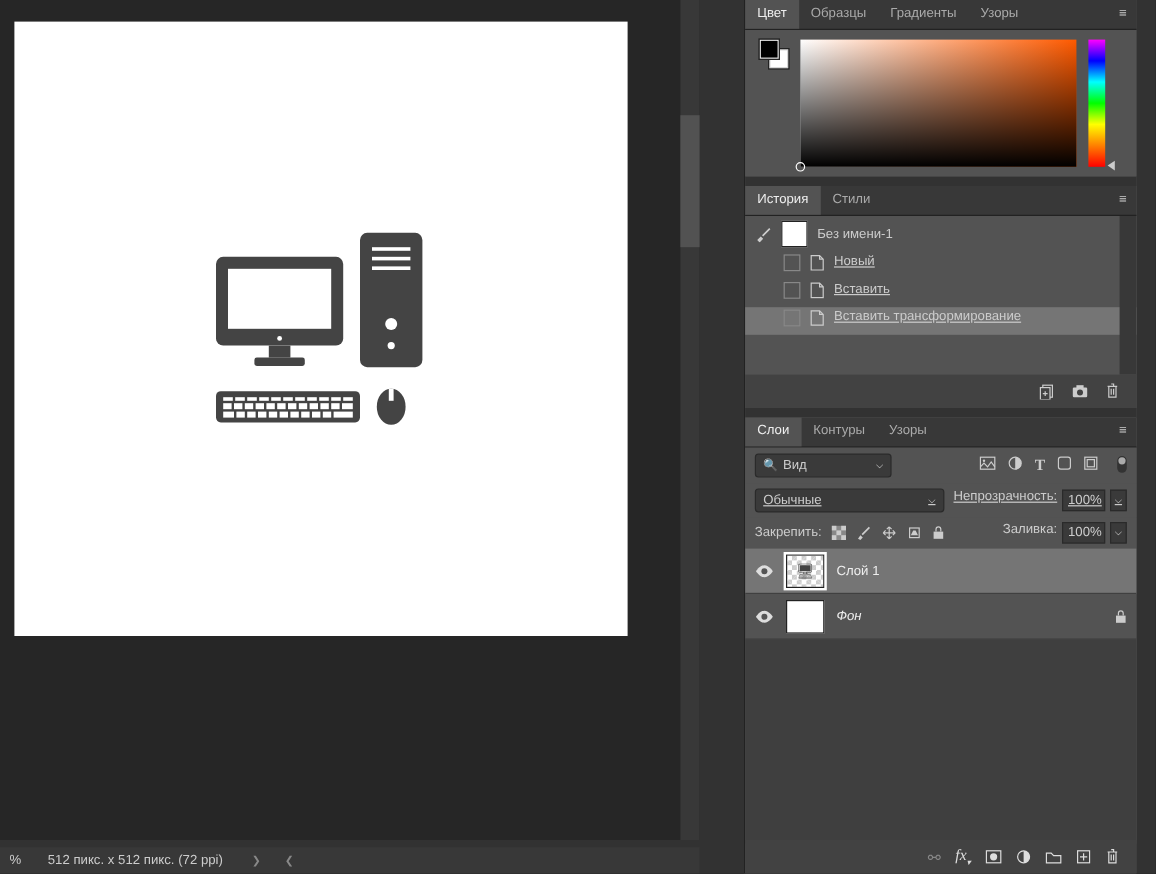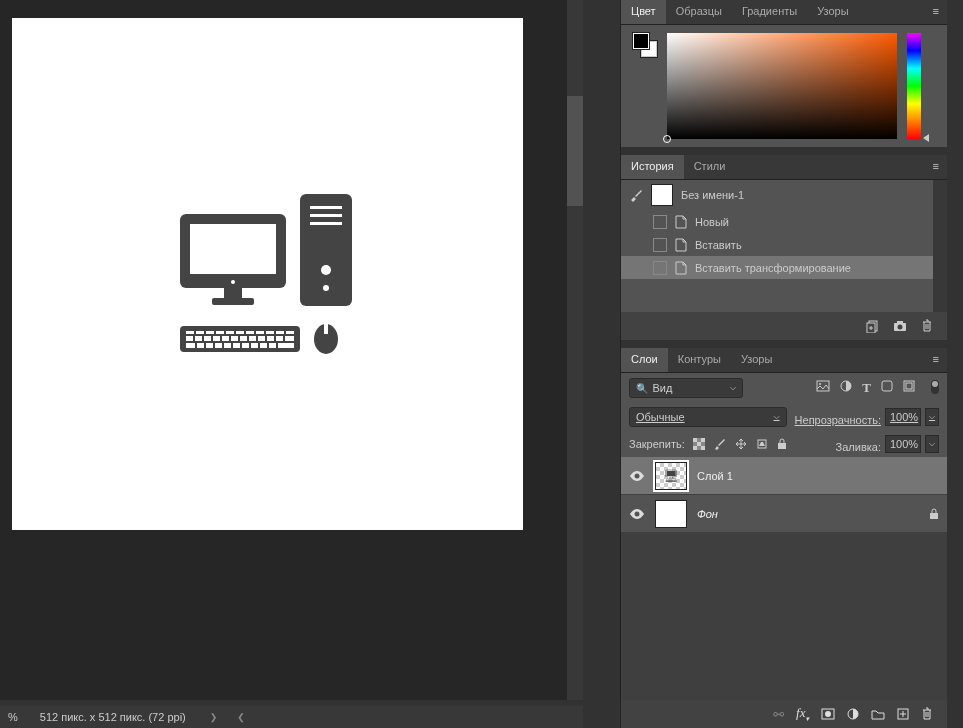--- a/index.html
+++ b/index.html
@@ -27,41 +27,41 @@
 .color-cursor { position: absolute; bottom: 0; left: 0; width: 8px; height: 8px; border: 1px solid #fff; border-radius: 50%; transform: translate(-50%, 50%); }
 .hue-strip { width: 14px; height: 106px; background: linear-gradient(to bottom, #ff00ff, #0000ff, #00ffff, #00ff00, #ffff00, #ff8000, #ff0000); position: relative; }
 .hue-arrow { position: absolute; right: -8px; bottom: -3px; width: 0; height: 0; border-top: 4px solid transparent; border-bottom: 4px solid transparent; border-right: 6px solid #ccc; }
 
 .history-panel { background: #535353; }
 .history-body { height: 132px; background: #535353; position: relative; }
 .history-scroll { position: absolute; right: 0; top: 0; width: 14px; height: 100%; background: #383838; }
 .history-doc { display: flex; align-items: center; padding: 4px 8px; gap: 8px; }
 .history-doc-thumb { width: 22px; height: 22px; background: #fff; border: 1px solid #222; }
 .history-brush-icon { color: #ccc; font-size: 14px; }
-.history-item { display: flex; align-items: center; padding: 2px 8px 2px 32px; gap: 8px; height: 23px; }
+.history-item { display: flex; align-items: flex-start; padding: 2px 8px 2px 32px; gap: 8px; height: 23px; text-decoration: underline; }
 .history-item.selected { background: #757575; }
 .history-item-box { width: 14px; height: 14px; border: 1px solid #888; }
 .history-item-icon { color: #ccc; display: flex; align-items: center; }
 .history-footer { display: flex; justify-content: flex-end; gap: 14px; padding: 6px 14px; background: #424242; height: 28px; align-items: center; }
 .history-footer .icon-btn { color: #ccc; cursor: pointer; }
 
 .layers-panel { background: #535353; }
 .layers-toolbar { display: flex; align-items: center; padding: 5px 8px; gap: 8px; background: #535353; }
 .search-box { display: flex; align-items: center; background: #3a3a3a; border: 1px solid #2a2a2a; border-radius: 3px; padding: 2px 6px; width: 114px; height: 20px; }
 .search-icon { color: #ccc; margin-right: 4px; font-size: 10px; }
 .search-text { color: #ccc; font-size: 11px; }
 .dropdown-arrow { margin-left: auto; color: #ccc; font-size: 8px; }
 .filter-icons { margin-left: auto; display: flex; gap: 10px; }
 .filter-icons span { color: #ccc; cursor: pointer; font-size: 13px; }
 .filter-toggle { width: 8px; height: 14px; background: #333; border-radius: 4px; margin-left: 6px; position: relative; }
 .filter-toggle::after { content: ''; position: absolute; top: 1px; left: 1px; width: 6px; height: 6px; background: #aaa; border-radius: 50%; }
 
 .layers-mode-row { display: flex; align-items: center; padding: 4px 8px; gap: 8px; background: #535353; text-decoration: underline; }
 .blend-select { flex: 1; background: #3a3a3a; border: 1px solid #2a2a2a; border-radius: 3px; padding: 3px 6px; color: #ccc; font-size: 11px; display: flex; justify-content: space-between; height: 20px; align-items: center; max-width: 172px; }
-.opacity-group { display: flex; align-items: flex-end; gap: 4px; margin-left: auto; }
+.opacity-group { display: flex; align-items: flex-start; gap: 4px; margin-left: auto; }
 .opacity-input { background: #3a3a3a; border: 1px solid #2a2a2a; padding: 2px 4px; color: #ccc; width: 36px; text-align: right; font-size: 11px; height: 18px; }
 .opacity-arrow { background: #3a3a3a; border: 1px solid #2a2a2a; width: 14px; height: 18px; color: #ccc; font-size: 8px; display: flex; align-items: center; justify-content: center; }
 
 .lock-row { display: flex; align-items: center; padding: 4px 8px; gap: 8px; background: #535353; }
 .lock-icons { display: flex; gap: 9px; align-items: center; }
 .lock-icons span { color: #ccc; font-size: 12px; cursor: pointer; }
 
 .layer-list { background: #3a3a3a; }
 .layer-item { display: flex; align-items: center; padding: 6px 8px; gap: 10px; background: #535353; border-bottom: 1px solid #404040; height: 38px; }
 .layer-item.selected { background: #757575; }

